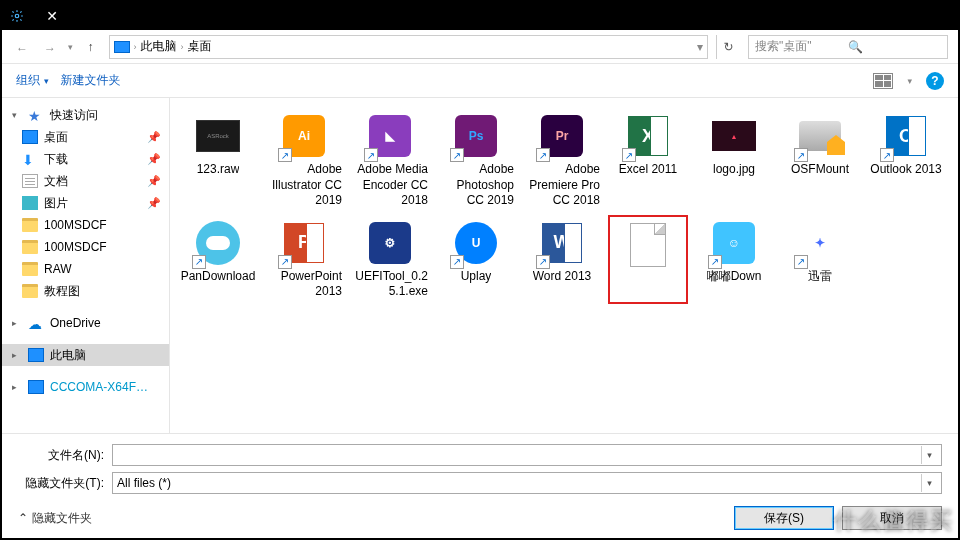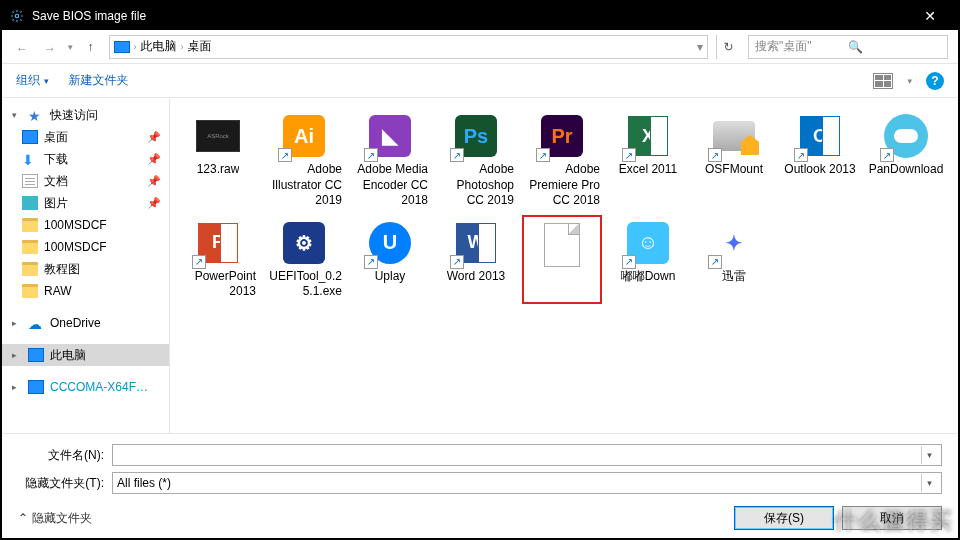--- a/index.html
+++ b/index.html
@@ -14,21 +14,21 @@
 .dropdown-arrow{color:#888;font-size:9px}
 .up-btn{color:#333;cursor:pointer}
 .addressbar{flex:1;height:24px;border:1px solid #ccc;display:flex;align-items:center;padding:0 4px;gap:4px}
 .addressbar .pc-icon{width:16px;height:12px;background:#1e90ff;border:1px solid #0066cc}
 .crumb{cursor:pointer}
 .crumb-sep{color:#888;font-size:9px}
 .addr-right{margin-left:auto;display:flex;align-items:center;gap:8px;color:#888}
 .refresh-btn{width:24px;height:24px;border-left:1px solid #ccc;display:flex;align-items:center;justify-content:center;color:#555;cursor:pointer}
 .searchbox{width:200px;height:24px;border:1px solid #ccc;display:flex;align-items:center;padding:0 6px;color:#888}
 .searchbox span{flex:1}
-.cmdbar{height:34px;border-bottom:1px solid #e5e5e5;display:flex;align-items:center;padding:0 14px;gap:20px}
+.cmdbar{height:34px;border-bottom:1px solid #e5e5e5;display:flex;align-items:center;padding:0 14px;gap:12px}
 .cmd{color:#1060c0;cursor:pointer;display:flex;align-items:center;gap:4px}
 .cmdbar-right{margin-left:auto;display:flex;align-items:center;gap:14px}
 .view-icon{width:20px;height:16px;border:1px solid #888;display:grid;grid-template-columns:1fr 1fr;grid-template-rows:1fr 1fr;gap:1px;padding:1px;cursor:pointer}
 .view-icon div{background:#888}
 .help-icon{width:18px;height:18px;border-radius:50%;background:#0099e5;color:#fff;display:flex;align-items:center;justify-content:center;font-weight:bold;cursor:pointer}
 .body{flex:1;display:flex;min-height:0}
 .sidebar{width:168px;border-right:1px solid #e5e5e5;padding:6px 0;overflow:hidden}
 .sb-item{height:22px;display:flex;align-items:center;padding:0 8px 0 20px;gap:6px;cursor:pointer;white-space:nowrap}
 .sb-item.top{padding-left:10px}
 .sb-item.sel{background:#d8d8d8}
@@ -43,21 +43,21 @@
 .docicon{background:#fff;border:1px solid #aaa;position:relative}
 .docicon::after{content:"";position:absolute;left:2px;right:2px;top:3px;height:1px;background:#aaa;box-shadow:0 3px 0 #aaa,0 6px 0 #aaa}
 .picicon{background:#3cb8c9}
 .content{flex:1;padding:10px 8px;overflow:auto}
 .grid{display:flex;flex-wrap:wrap;gap:2px 6px;align-content:flex-start}
 .item{width:80px;display:flex;flex-direction:column;align-items:center;cursor:pointer;padding:4px 2px}
 .item.highlighted{border:2px solid #e02020}
 .iconbox{width:48px;height:48px;display:flex;align-items:center;justify-content:center;position:relative;margin-bottom:2px}
 .shortcut{position:absolute;bottom:-2px;left:-2px;width:14px;height:14px;background:#fff;border:1px solid #999;display:flex;align-items:center;justify-content:center;color:#0066cc;font-size:10px}
 .item-label{text-align:right;line-height:1.3;word-break:break-word;max-height:4em;overflow:hidden}
-.app-tile{width:42px;height:42px;border-radius:6px;display:flex;align-items:center;justify-content:center;color:#fff;font-weight:bold;font-size:20px}
+.app-tile{width:42px;height:42px;border-radius:6px;display:flex;align-items:center;justify-content:center;color:#fff;font-weight:bold;font-size:12px}
 .file-ico{width:36px;height:44px;background:#fff;border:1px solid #aaa;position:relative}
 .file-ico::before{content:"";position:absolute;top:0;right:0;width:10px;height:10px;background:linear-gradient(135deg,#fff 50%,#ccc 50%);border-left:1px solid #aaa;border-bottom:1px solid #aaa}
 .disk-ico{width:42px;height:30px;background:linear-gradient(#ddd,#aaa);border-radius:4px;position:relative}
 .disk-ico::after{content:"";position:absolute;bottom:-4px;right:-4px;width:18px;height:20px;background:#ffb020;clip-path:polygon(50% 0,100% 35%,100% 100%,0 100%,0 35%)}
 .excel-ico{width:40px;height:40px;background:#217346;display:flex;align-items:center;justify-content:center;color:#fff;font-size:18px;font-weight:bold;position:relative}
 .excel-ico::before{content:"";position:absolute;right:0;top:0;bottom:0;width:16px;background:#fff;border:1px solid #217346}
 .word-ico{width:40px;height:40px;background:#2b579a;display:flex;align-items:center;justify-content:center;color:#fff;font-size:18px;font-weight:bold;position:relative}
 .word-ico::before{content:"";position:absolute;right:0;top:0;bottom:0;width:16px;background:#fff;border:1px solid #2b579a}
 .ppt-ico{width:40px;height:40px;background:#d24726;display:flex;align-items:center;justify-content:center;color:#fff;font-size:18px;font-weight:bold;position:relative}
 .ppt-ico::before{content:"";position:absolute;right:0;top:0;bottom:0;width:16px;background:#fff;border:1px solid #d24726}
@@ -83,21 +83,20 @@
 <body>
 
 <div class="window">
   <div class="titlebar">
     <span class="gear">
         <svg width="14" height="14" viewBox="0 0 24 24">
           <circle cx="12" cy="12" r="3" fill="none" stroke="#4db8ff" stroke-width="2"></circle>
           <path d="M12 2v3M12 19v3M4.2 4.2l2.1 2.1M17.7 17.7l2.1 2.1M2 12h3M19 12h3M4.2 19.8l2.1-2.1M17.7 6.3l2.1-2.1" stroke="#4db8ff" stroke-width="2"></path>
         </svg>
       </span>
-    <span class="title">Save BIOS image file</span>
     <span class="close">✕</span>
   </div>
 
   <div class="toolbar">
     <span class="navbtn">←</span>
     <span class="navbtn">→</span>
     <span class="dropdown-arrow">▾</span>
     <span class="navbtn up-btn">↑</span>
     <div class="addressbar">
       <span class="pc-icon"></span>
@@ -164,25 +163,25 @@
       <div class="sb-item">
           <span class="sb-ico folder-y"></span>
           <span>100MSDCF</span>
         </div>
       <div class="sb-item">
           <span class="sb-ico folder-y"></span>
           <span>100MSDCF</span>
         </div>
       <div class="sb-item">
           <span class="sb-ico folder-y"></span>
+          <span>RAW</span>
+        </div>
+      <div class="sb-item">
+          <span class="sb-ico folder-y"></span>
           <span>教程图</span>
-        </div>
-      <div class="sb-item">
-          <span class="sb-ico folder-y"></span>
-          <span>RAW</span>
         </div>
       <div style="height:10px"></div>
       <div class="sb-item top">
           <span class="exp">▸</span>
           <span class="sb-ico cloud">☁</span>
           <span>OneDrive</span>
         </div>
       <div style="height:10px"></div>
       <div class="sb-item top sel">
           <span class="exp">▸</span>
@@ -214,38 +213,44 @@
           </div>
         <div class="item">
             <div class="iconbox">
               <div class="app-tile" style="background:#8a3dbd">◣</div>
               <span class="shortcut">↗</span>
             </div>
             <div class="item-label">Adobe Media Encoder CC 2018</div>
           </div>
         <div class="item">
             <div class="iconbox">
-              <div class="app-tile" style="background:#14532d;color:#31a8ff">Ps</div>
+              <div class="app-tile" style="background:#701a75;color:#31a8ff">Ps</div>
               <span class="shortcut">↗</span>
             </div>
             <div class="item-label">Adobe Photoshop CC 2019</div>
           </div>
         <div class="item">
             <div class="iconbox">
-              <div class="app-tile" style="background:#2a0040;color:#f97316">Pr</div>
+              <div class="app-tile" style="background:#2a0040;color:#fca5a5">Pr</div>
               <span class="shortcut">↗</span>
             </div>
             <div class="item-label">Adobe Premiere Pro CC 2018</div>
           </div>
         <div class="item">
             <div class="iconbox">
               <div class="excel-ico">X</div>
               <span class="shortcut">↗</span>
             </div>
             <div class="item-label">Excel 2011</div>
+          </div>
+        <div class="item">
+            <div class="iconbox">
+              <div class="logo-ico">▲</div>
+            </div>
+            <div class="item-label">logo.jpg</div>
           </div>
         <div class="item">
             <div class="iconbox">
               <div class="disk-ico"></div>
               <span class="shortcut">↗</span>
             </div>
             <div class="item-label">OSFMount</div>
           </div>
         <div class="item">
             <div class="iconbox">

